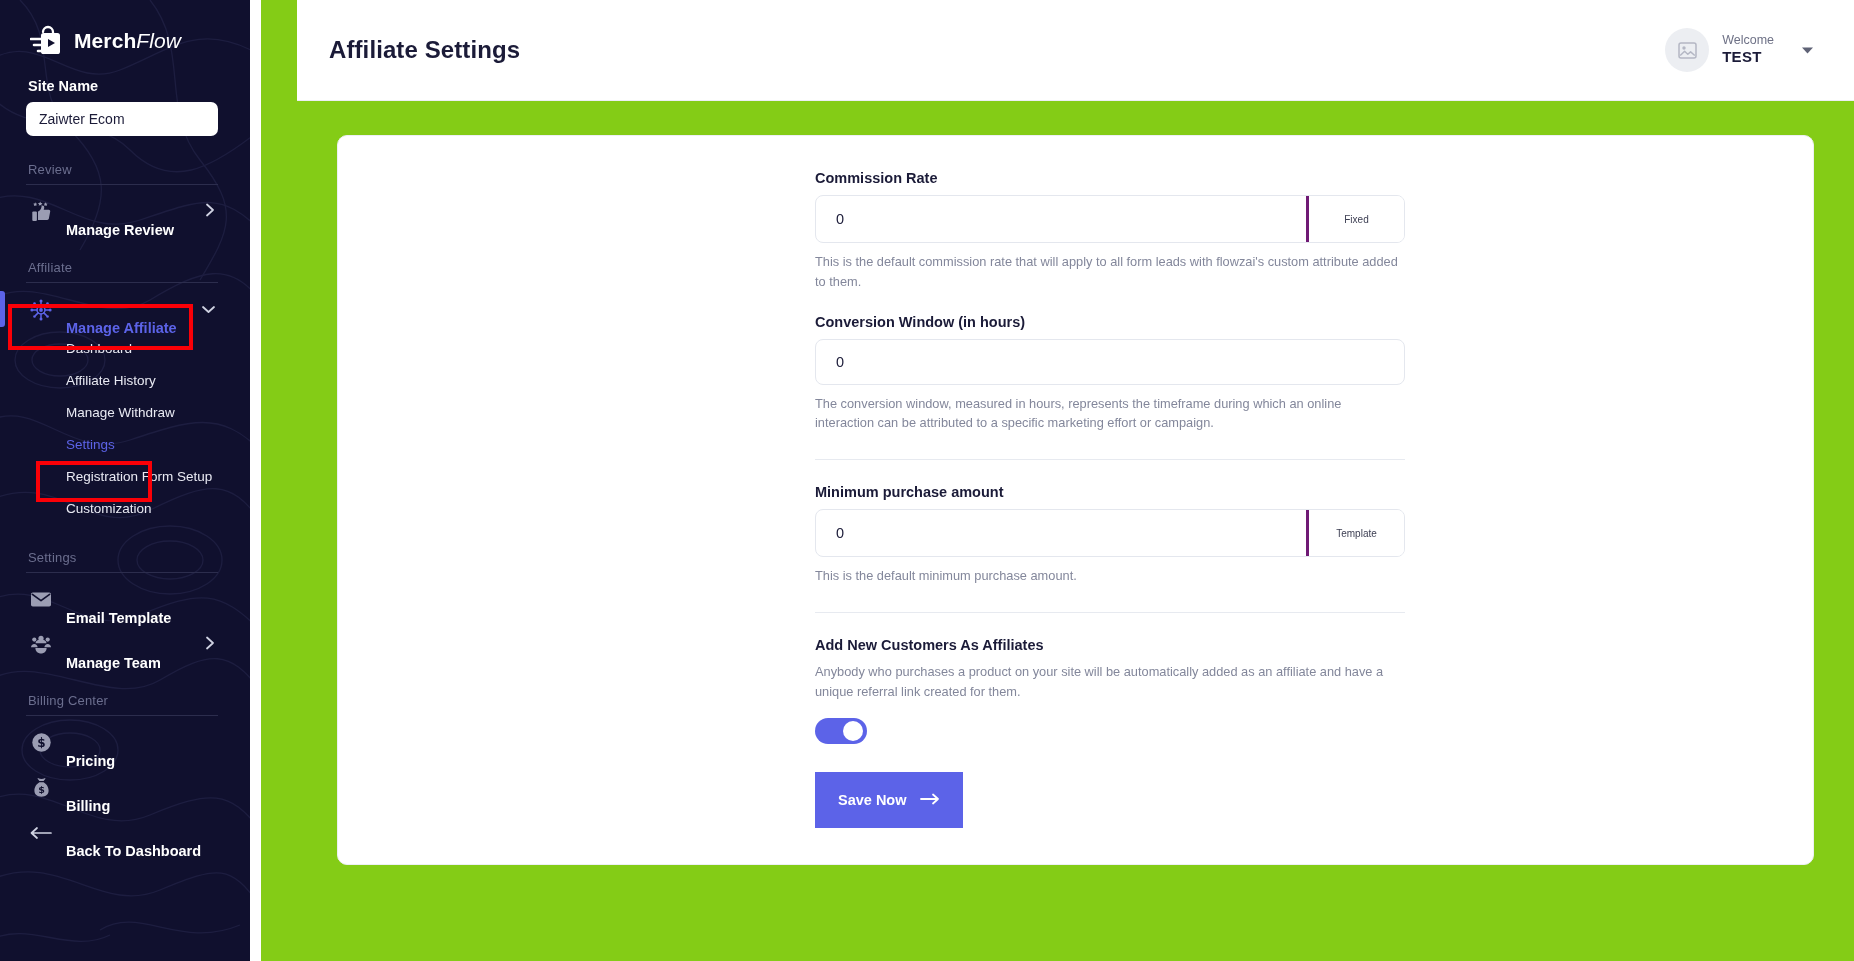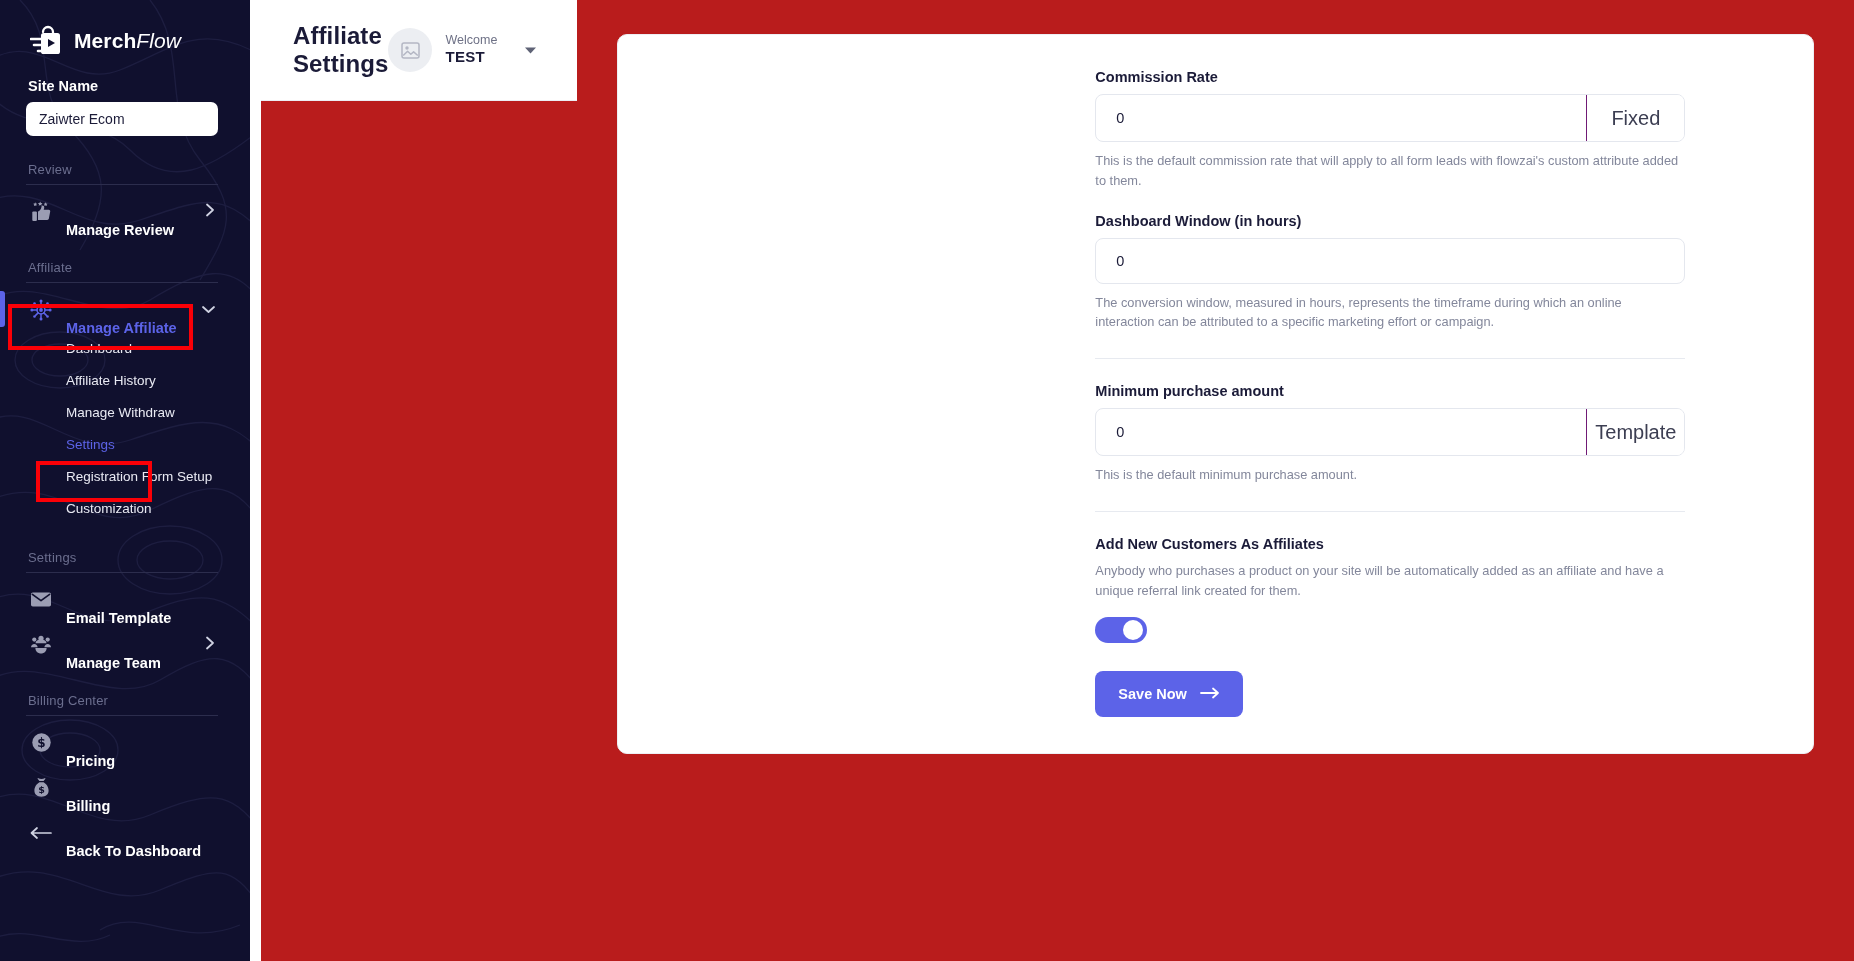--- a/index.html
+++ b/index.html
@@ -68,21 +68,21 @@
   }
   .sub-label { font-size: 13.5px; color: #e9eaf3; font-weight: 400; white-space: nowrap; }
   .sub-item.current .sub-label { color: #5c63e8; }
 
   
   .redbox { position: absolute; border: 4px solid #fb0007; z-index: 9; pointer-events: none; }
   #redbox-affiliate { left: 8px; top: 304px; width: 185px; height: 46px; }
   #redbox-settings  { left: 36px; top: 461px; width: 116px; height: 41px; }
 
   
-  .main { flex: 1 1 auto; height: 961px; display: flex; flex-direction: row; background: #b91c1c; }
+  .main { flex: 1 1 auto; height: 961px; display: flex; flex-direction: column; background: #84cc16; padding-left: 36px; }
 
   .topbar {
     height: 101px; background: #ffffff;
     display: flex; align-items: center; justify-content: space-between;
     padding: 0 40px 0 32px;
     border-bottom: 1px solid #eceef3;
     flex: 0 0 101px;
   }
   .page-title { font-size: 24px; font-weight: 700; color: #1b1b38; letter-spacing: .1px; }
 
@@ -113,22 +113,22 @@
 
   .input-row { display: flex; width: 590px; border: 1px solid #e4e7ee; border-radius: 8px; overflow: hidden; background: #fff; }
   .input-row input {
     flex: 1 1 auto; height: 46px; border: none; outline: none;
     font-family: "Liberation Sans", sans-serif; font-size: 14.5px; color: #1b1b38;
     padding: 0 20px; background: transparent;
   }
   .input-suffix {
     flex: 0 0 98px; height: 46px;
     display: flex; align-items: center; justify-content: center;
-    border-left: 1px solid #701a75;
-    font-size: 20px; color: #3c3e52;
+    border-left: 3px solid #701a75;
+    font-size: 10px; color: #3c3e52;
     cursor: pointer; background: #fff;
   }
   .input-plain {
     width: 590px; height: 46px; border: 1px solid #e4e7ee; border-radius: 8px;
     font-family: "Liberation Sans", sans-serif; font-size: 14.5px; color: #1b1b38;
     padding: 0 20px; outline: none; background: #fff;
   }
 
   .helper { font-size: 12.8px; color: #83879b; line-height: 1.55; margin-top: 9px; width: 585px; }
 
@@ -139,22 +139,22 @@
     position: relative; cursor: pointer; margin-top: 16px;
   }
   .toggle .knob {
     position: absolute; top: 3px; left: 28px;
     width: 20px; height: 20px; border-radius: 50%; background: #fff;
   }
 
   .save-btn {
     margin-top: 28px;
     display: inline-flex; align-items: center; gap: 13px;
-    height: 46px; padding: 0 23px;
-    background: #5c63e8; border: none; border-radius: 8px;
+    height: 56px; padding: 0 23px;
+    background: #5c63e8; border: none; border-radius: 0;
     color: #fff; font-family: "Liberation Sans", sans-serif;
     font-size: 14.5px; font-weight: 700; cursor: pointer;
   }
 </style>
 </head>
 <body>
 
 <div id="app">
 
   <aside class="sidebar">
@@ -389,21 +389,21 @@
               <input value="0" style="">
               <div class="input-suffix">Fixed</div>
             </div>
             <div class="helper">This is the default commission rate that will apply to all form leads with flowzai's custom attribute added to them.</div>
           </div>
 
           <div style="height:22px"></div>
 
           
           <div class="field-group">
-            <label class="field-label">Dashboard Window (in hours)</label>
+            <label class="field-label">Conversion Window (in hours)</label>
             <input class="input-plain" value="0" style="">
             <div class="helper">The conversion window, measured in hours, represents the timeframe during which an online interaction can be attributed to a specific marketing effort or campaign.</div>
           </div>
 
           <div class="divider"></div>
 
           
           <div class="field-group">
             <label class="field-label">Minimum purchase amount</label>
             <div class="input-row">

